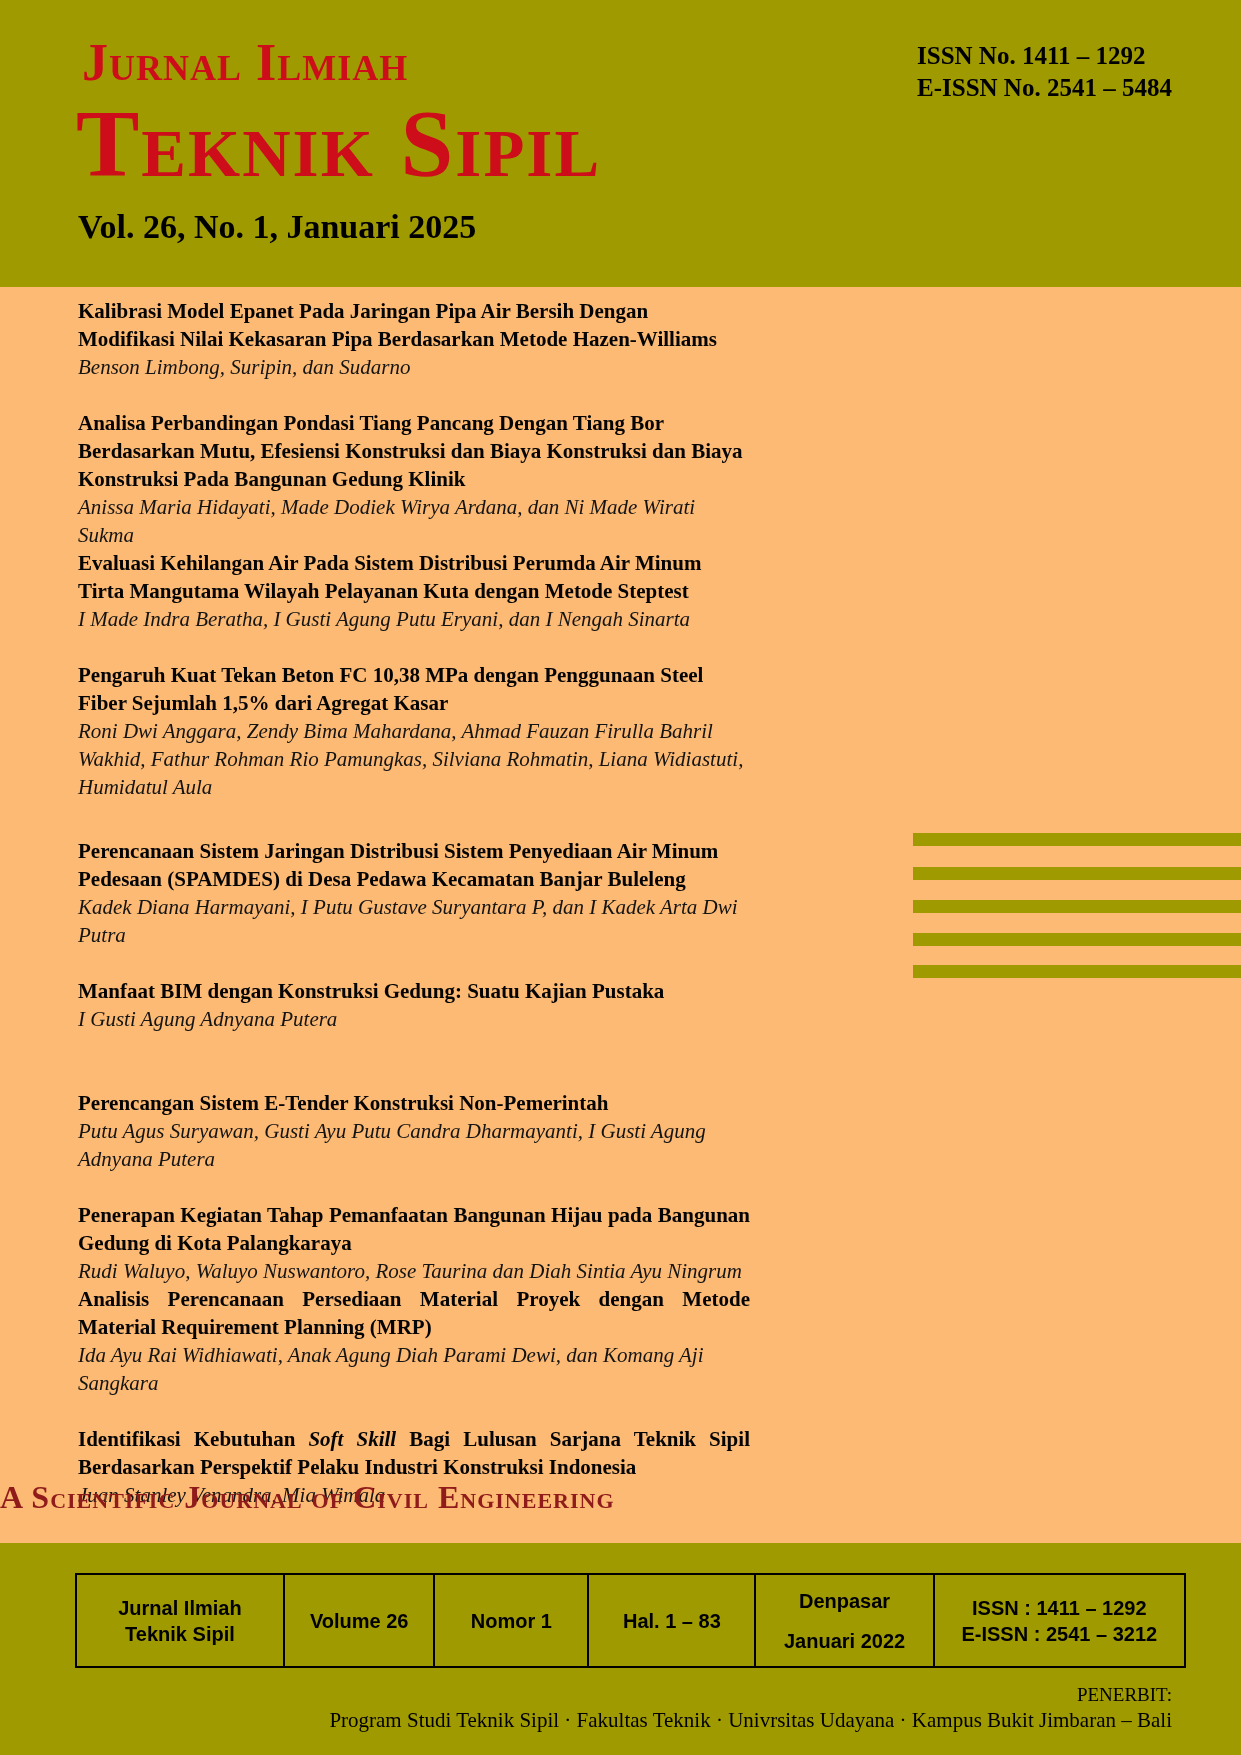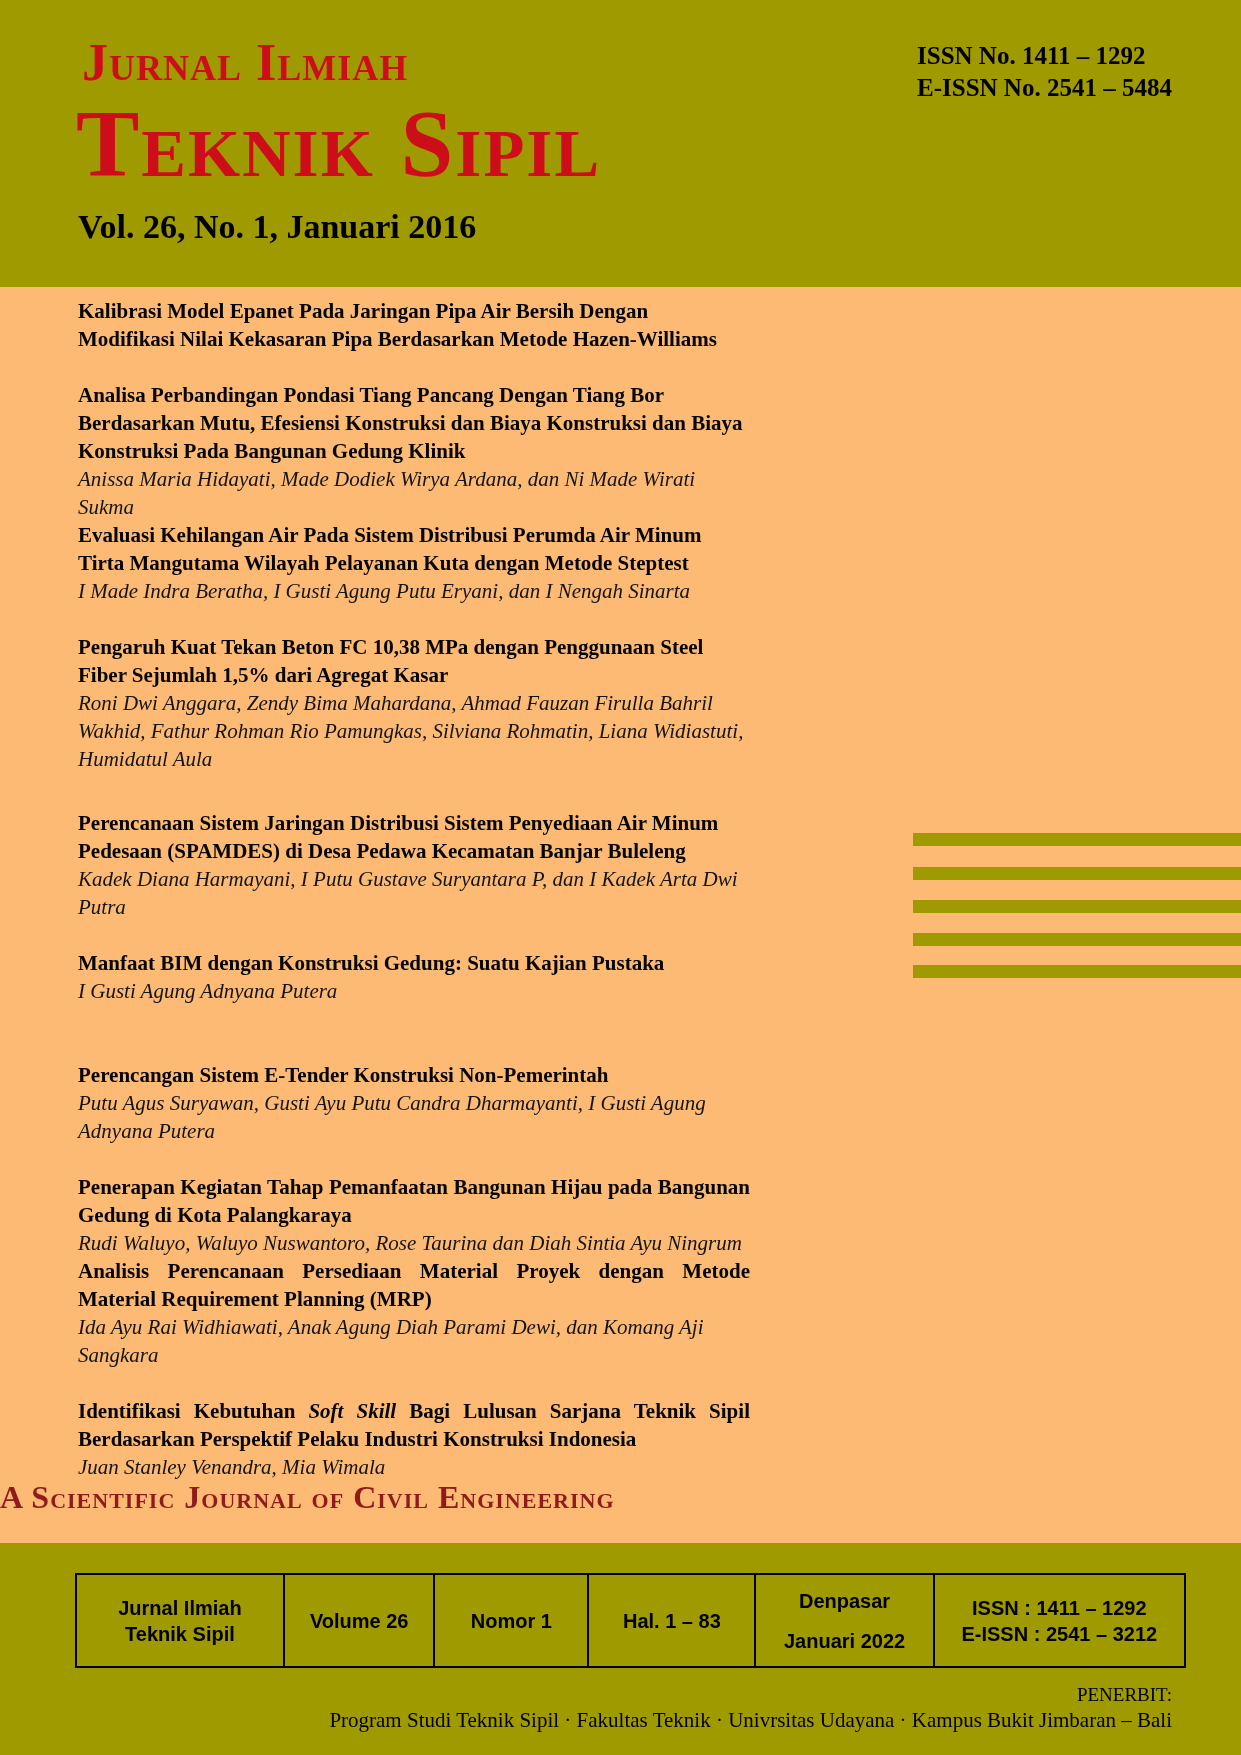--- a/index.html
+++ b/index.html
@@ -112,27 +112,28 @@
 
 <div class="page">
 
   <div class="header-band">
     <div class="journal-name-small">Jurnal Ilmiah</div>
     <div class="journal-name-large">Teknik Sipil</div>
     <div class="issn-block">
       <div>ISSN No. 1411 – 1292</div>
       <div>E-ISSN No. 2541 – 5484</div>
     </div>
-    <div class="volume-line">Vol. 26, No. 1, Januari 2016</div>
+    <div class="volume-line">Vol. 26, No. 1, Januari 2025</div>
   </div>
 
   <div class="content">
     <div class="article-list">
   <div class="article-item" style="margin-bottom: 28px;">
     <div class="article-title"><span>Kalibrasi Model Epanet Pada Jaringan Pipa Air Bersih Dengan Modifikasi Nilai Kekasaran Pipa Berdasarkan Metode Hazen-Williams</span></div>
+    <div class="article-authors">Benson Limbong, Suripin, dan Sudarno</div>
   </div>
 
   <div class="article-item" style="margin-bottom: 0px;">
     <div class="article-title"><span>Analisa Perbandingan Pondasi Tiang Pancang Dengan Tiang Bor Berdasarkan Mutu, Efesiensi Konstruksi dan Biaya Konstruksi dan Biaya Konstruksi Pada Bangunan Gedung Klinik</span></div>
     <div class="article-authors">Anissa Maria Hidayati, Made Dodiek Wirya Ardana, dan Ni Made Wirati Sukma</div>
   </div>
 
   <div class="article-item" style="margin-bottom: 28px;">
     <div class="article-title"><span>Evaluasi Kehilangan Air Pada Sistem Distribusi Perumda Air Minum Tirta Mangutama Wilayah Pelayanan Kuta dengan Metode Steptest</span></div>
     <div class="article-authors">I Made Indra Beratha, I Gusti Agung Putu Eryani, dan I Nengah Sinarta</div>

